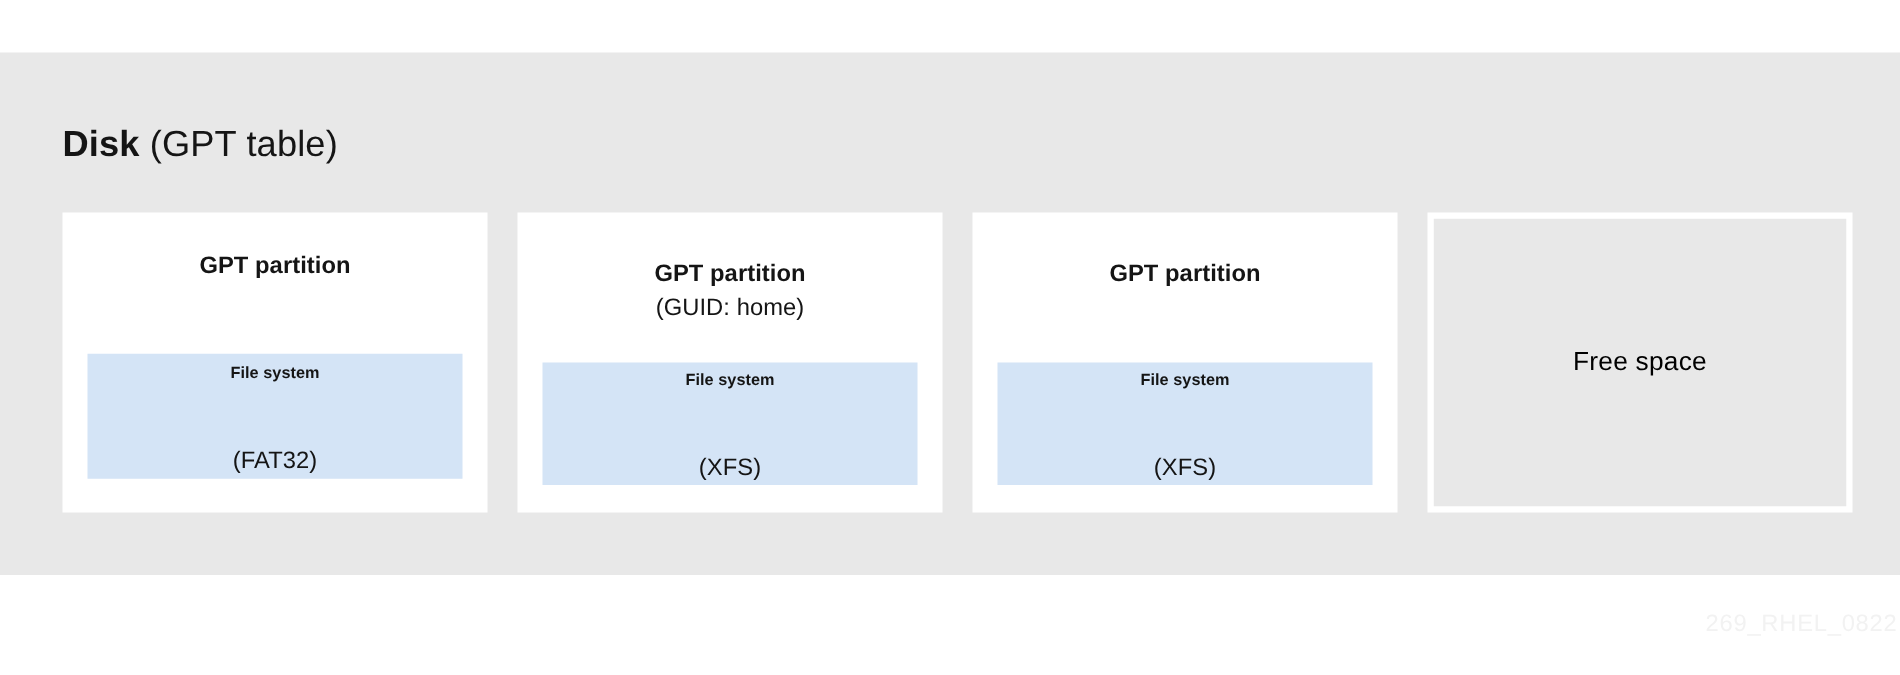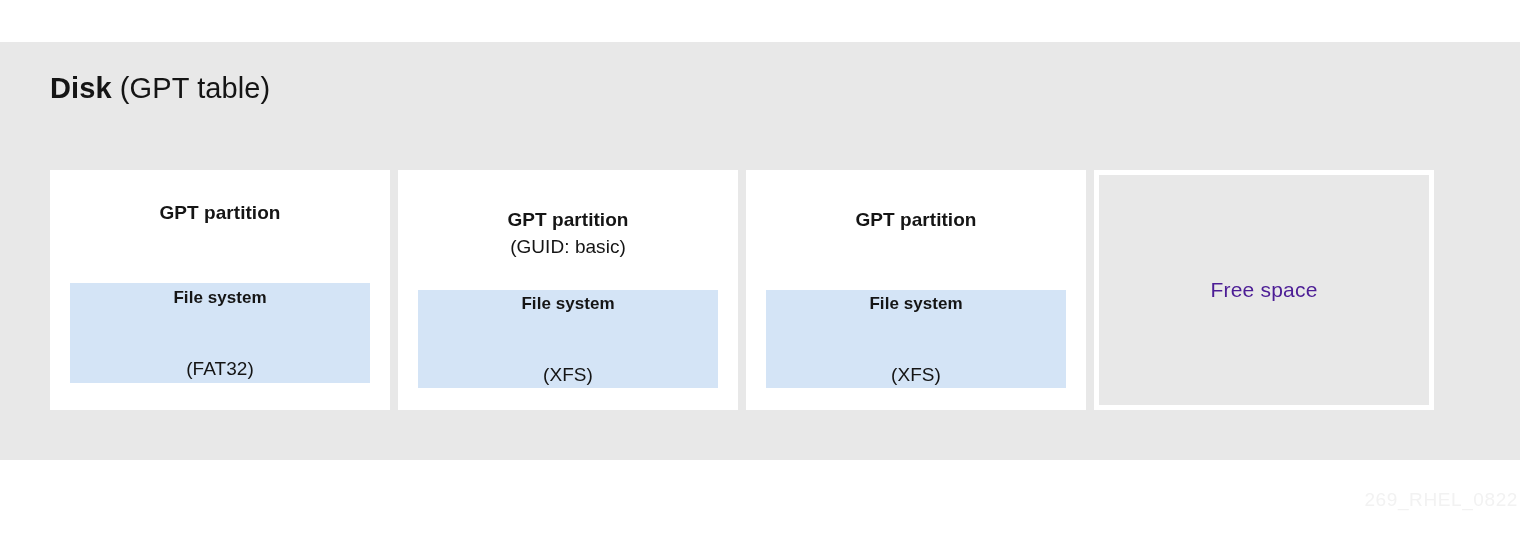--- a/index.html
+++ b/index.html
@@ -22,42 +22,42 @@
     top: 42px;
     width: 1520px;
     height: 418px;
     background: #e8e8e8;
   }
 
   
   .diagram-title {
     position: absolute;
     left: 50px;
-    top: 72px;
+    top: 100px;
     font-size: 29px;
     color: #151515;
     letter-spacing: 0.1px;
     white-space: nowrap;
   }
   .diagram-title .strong {
     font-weight: bold;
   }
   .diagram-title .light {
     font-weight: normal;
   }
 
   
   .partition-row {
     position: absolute;
     left: 50px;
     top: 170px;
     width: 1262px;
     height: 240px;
     display: flex;
-    gap: 8px;
+    gap: 24px;
   }
 
   .partition-card {
     width: 340px;
     height: 240px;
     background: #ffffff;
     box-sizing: border-box;
     position: relative;
     flex: 0 0 auto;
   }
@@ -95,21 +95,21 @@
     flex-direction: column;
     align-items: center;
     justify-content: center;
     color: #151515;
   }
   .partition-card.offset-down .fs-box {
     top: 120px;
     height: 98px;
   }
   .fs-title {
-    font-size: 17px;
+    font-size: 13px;
     font-weight: bold;
     line-height: 27px;
     letter-spacing: 0.05px;
   }
   .fs-type {
     font-size: 19px;
     font-weight: normal;
     line-height: 27px;
     letter-spacing: 0.05px;
     margin-top: 44px;
@@ -122,21 +122,21 @@
     box-sizing: border-box;
     border: 5px solid #ffffff;
     background: #e8e8e8;
     display: flex;
     align-items: center;
     justify-content: center;
     flex: 0 0 auto;
   }
   .free-label {
     font-size: 21px;
-    color: #4c1d95;
+    color: #000000;
     letter-spacing: 0.2px;
   }
 
   
   .watermark {
     position: absolute;
     right: 2px;
     top: 489px;
     font-size: 19px;
     color: #f2f2f2;
@@ -159,21 +159,21 @@
     </div>
     <div class="fs-box">
       <div class="fs-title">File system</div>
       <div class="fs-type">(FAT32)</div>
     </div>
   </div>
 
   <div class="partition-card offset-down">
     <div class="part-head">
       <div class="part-title">GPT partition</div>
-      <div class="part-guid">(GUID: basic)</div>
+      <div class="part-guid">(GUID: home)</div>
     </div>
     <div class="fs-box">
       <div class="fs-title">File system</div>
       <div class="fs-type">(XFS)</div>
     </div>
   </div>
 
   <div class="partition-card offset-down">
     <div class="part-head">
       <div class="part-title">GPT partition</div>

